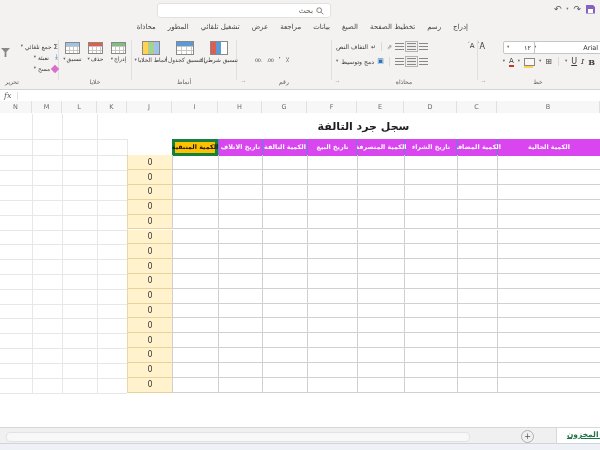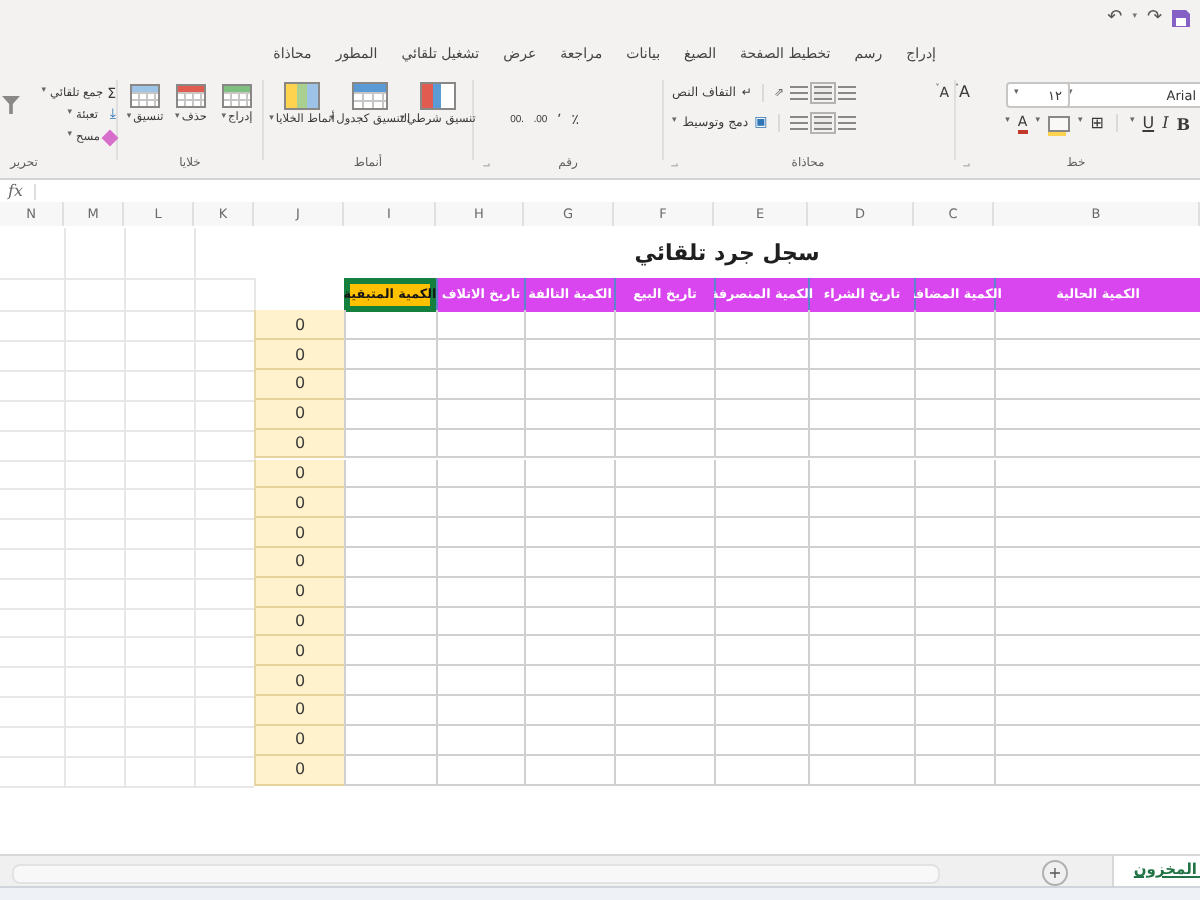--- a/index.html
+++ b/index.html
@@ -105,20 +105,27 @@
   #activesheet{position:absolute;left:556px;top:0;width:44px;height:16px;background:#fff;
     border-left:1px solid #d8d8d8;overflow:hidden}
   #activesheet span{position:absolute;right:-14px;top:2px;white-space:nowrap;font-size:7.5px;
     font-weight:bold;color:#217346;text-decoration:underline}
   #statusbar{left:0;top:443px;width:600px;height:7px;background:#eef1f6;border-top:1px solid #d0d4dc}
 </style>
 </head>
 <body>
 
 <div class="abs" id="titlebar">
+  <div class="abs" id="searchbox">
+    <span>بحث</span>
+    <svg width="8" height="8" viewBox="0 0 10 10">
+      <circle cx="4" cy="4" r="3" fill="none" stroke="#666" stroke-width="1"></circle>
+      <line x1="6.4" y1="6.4" x2="9.2" y2="9.2" stroke="#666" stroke-width="1"></line>
+    </svg>
+  </div>
   <div class="abs" id="qat">
     <span>↶</span>
     <span class="car">▾</span>
     <span>↷</span>
     <span class="floppy"></span>
   </div>
 </div>
 
 <div class="abs" id="tabbar">
   <div id="tabs">
@@ -313,21 +320,21 @@
       <div class="hline" style="top: 160.96px;"></div>
       <div class="hline" style="top: 175.78px;"></div>
       <div class="hline" style="top: 190.6px;"></div>
       <div class="hline" style="top: 205.42px;"></div>
       <div class="hline" style="top: 220.24px;"></div>
       <div class="hline" style="top: 235.06px;"></div>
       <div class="hline" style="top: 249.88px;"></div>
       <div class="hline" style="top: 264.7px;"></div>
       <div class="hline" style="top: 279.52px;"></div>
     </div>
-  <div id="titlecell">سجل جرد تلقائي</div>
+  <div id="titlecell">سجل جرد التالفة</div>
   <div id="theader" style="grid-template-columns: 103px 40px 53px 47px 50px 45px 44px 46px 45px;">
       <div class="thcell">الكمية الحالية</div>
       <div class="thcell">الكمية المضافة</div>
       <div class="thcell">تاريخ الشراء</div>
       <div class="thcell">الكمية المنصرفة</div>
       <div class="thcell">تاريخ البيع</div>
       <div class="thcell">الكمية التالفة</div>
       <div class="thcell">تاريخ الاتلاف</div>
       <div class="thcell gold">الكمية المتبقية</div>
     </div>

